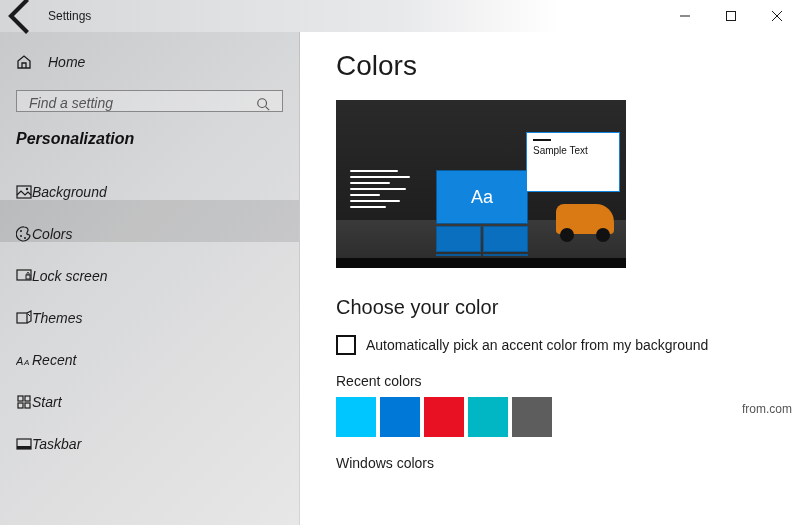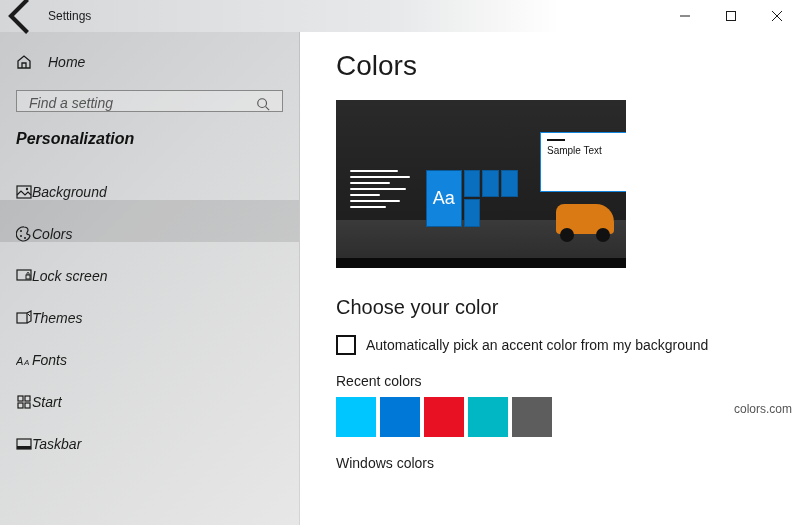--- a/index.html
+++ b/index.html
@@ -73,30 +73,30 @@
   }
   .preview .startlines i { display:block; height:2px; background:#fff; border-radius:1px; }
   .preview .startlines i:nth-child(1){width:48px}
   .preview .startlines i:nth-child(2){width:60px}
   .preview .startlines i:nth-child(3){width:40px}
   .preview .startlines i:nth-child(4){width:56px}
   .preview .startlines i:nth-child(5){width:30px}
   .preview .startlines i:nth-child(6){width:50px}
   .preview .startlines i:nth-child(7){width:36px}
   .preview .tiles {
-    position:absolute; left:90px; top:70px; width:92px; height:86px;
-    display:grid; grid-template-columns: repeat(5, 1fr); grid-template-rows: repeat(3,1fr); gap:2px;
+    position:absolute; left:100px; top:70px; width:92px; height:86px;
+    display:grid; grid-template-columns: repeat(2, 1fr); grid-template-rows: repeat(3,1fr); gap:2px;
   }
   .preview .tiles .t { background:#0b6fbf; border:1px solid #0a5a99; }
   .preview .tiles .big {
     grid-column: 1 / span 2; grid-row: 1 / span 2; display:flex; align-items:center; justify-content:center;
     color:#fff; font-size:18px; background:#1184de;
   }
   .preview .samplecard {
-    position:absolute; left:204px; top:32px; width:94px; height:60px; background:#fff;
+    position:absolute; left:190px; top:32px; width:94px; height:60px; background:#fff;
     border:1px solid #1184de; padding:6px; font-size:10px; color:#111;
   }
   .preview .samplecard::before {
     content:""; display:block; width:18px; height:2px; background:#111; margin-bottom:4px;
   }
   .subheading { font-size:20px; font-weight:400; color:#1b1b1b; margin-top:28px; }
   .checkbox-row {
     display:flex; align-items:center; gap:10px; margin-top:16px; font-size:14px; color:#1b1b1b;
     cursor:pointer;
   }
@@ -194,21 +194,21 @@
             <path d="M12 4 L14 6" stroke="#1b1b1b" stroke-width="1"></path>
           </svg>
         <span>Themes</span>
       </div>
 
       <div class="nav-item">
         <svg viewBox="0 0 16 16">
             <text x="0" y="13" font-size="11" font-family="Segoe UI" fill="#1b1b1b">A</text>
             <text x="8" y="13" font-size="8" font-family="Segoe UI" fill="#1b1b1b">A</text>
           </svg>
-        <span>Fonts</span>
+        <span>Recent</span>
       </div>
 
       <div class="nav-item">
         <svg viewBox="0 0 16 16">
             <rect x="2" y="2" width="5" height="5" fill="none" stroke="#1b1b1b" stroke-width="1.2"></rect>
             <rect x="9" y="2" width="5" height="5" fill="none" stroke="#1b1b1b" stroke-width="1.2"></rect>
             <rect x="2" y="9" width="5" height="5" fill="none" stroke="#1b1b1b" stroke-width="1.2"></rect>
             <rect x="9" y="9" width="5" height="5" fill="none" stroke="#1b1b1b" stroke-width="1.2"></rect>
           </svg>
         <span>Start</span>
@@ -262,17 +262,17 @@
       <div class="swatches">
         <div class="swatch" style="background:#00c6ff"></div>
         <div class="swatch" style="background:#0078d7"></div>
         <div class="swatch" style="background:#e81123"></div>
         <div class="swatch" style="background:#00b7c3"></div>
         <div class="swatch" style="background:#5d5d5d"></div>
       </div>
 
       <div class="label14">Windows colors</div>
 
-      <div class="watermark">colors.com</div>
+      <div class="watermark">from.com</div>
     </div>
 
   </div>
 </div>
 
 </body></html>

